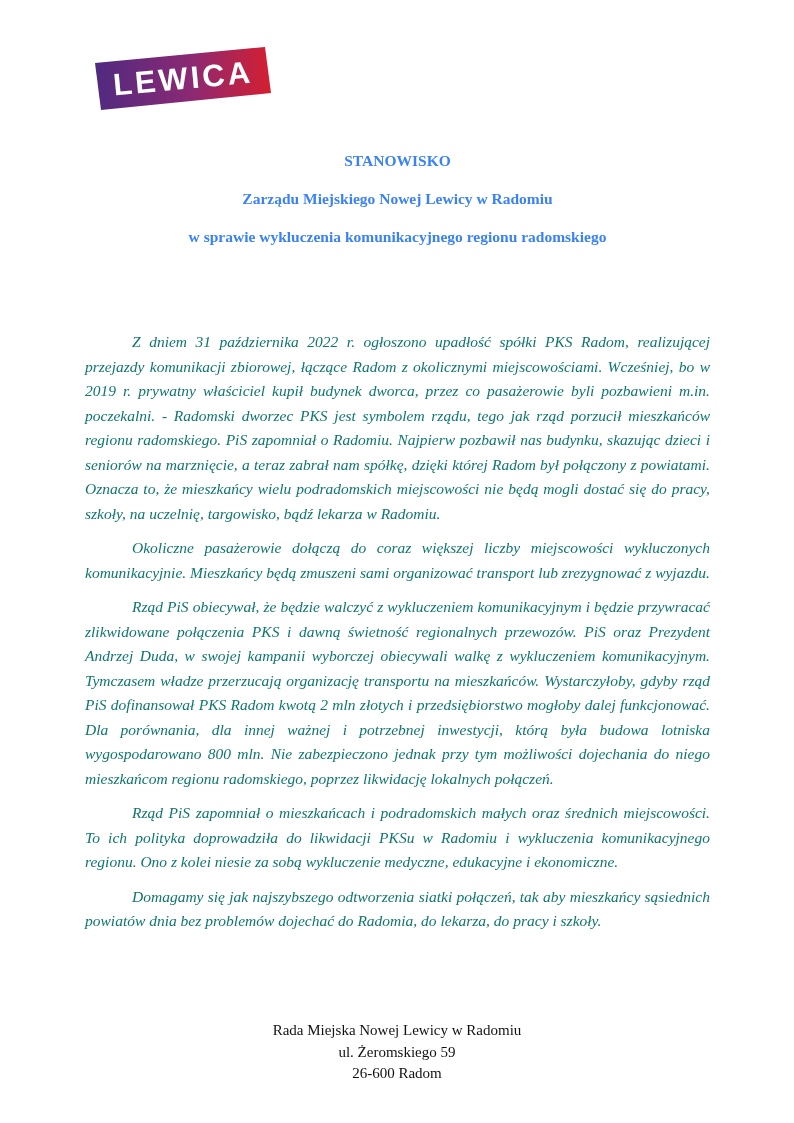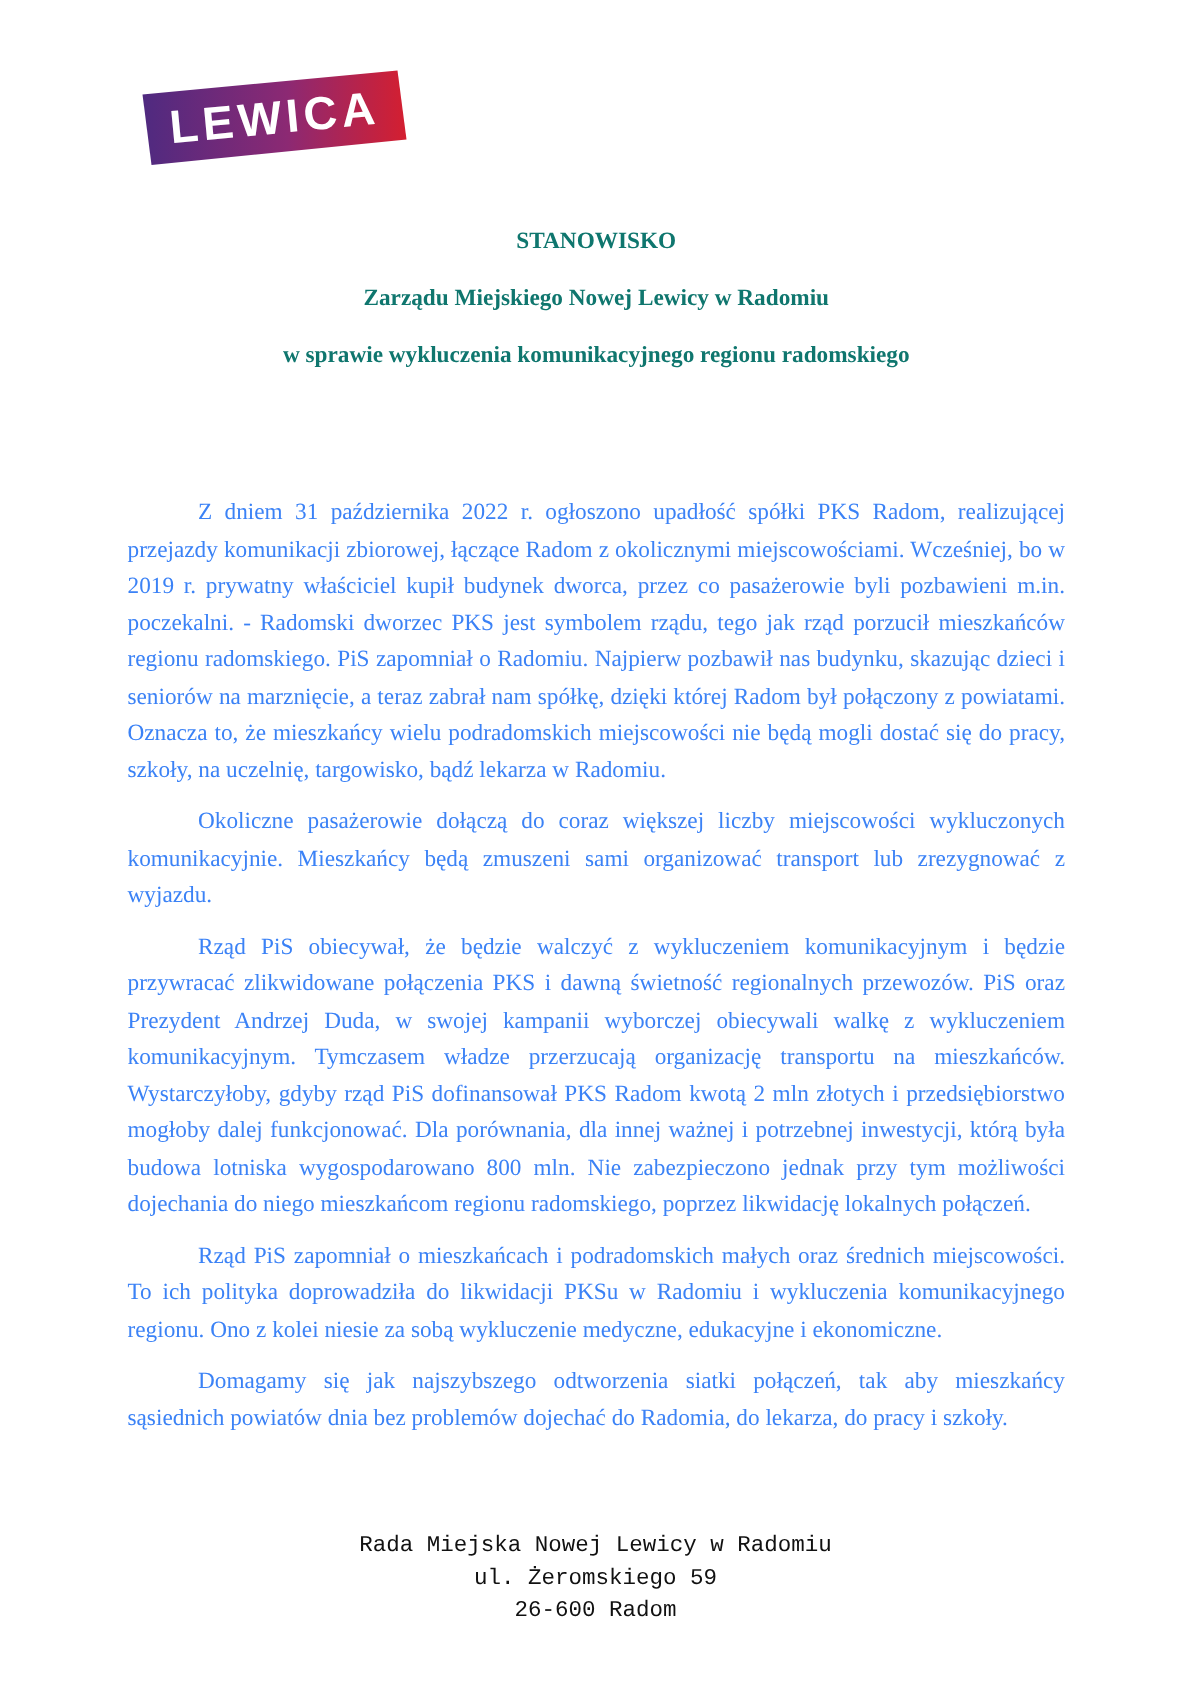--- a/index.html
+++ b/index.html
@@ -40,47 +40,48 @@
     top: 142px;
     left: 85px;
     width: 625px;
     text-align: center;
   }
   .heading-line {
     margin: 0;
     font-weight: bold;
     font-size: 15.5px;
     line-height: 38px;
-    color: #0f766e;
+    color: #3b82f6;
   }
 
   
   .body-text {
     position: absolute;
     top: 330px;
     left: 85px;
     width: 625px;
   }
   .body-text p {
     margin: 0 0 10px 0;
     font-size: 15.5px;
     line-height: 24.5px;
     text-align: justify;
     text-indent: 47px;
-    color: #3b82f6;
+    color: #0f766e;
+    font-style: italic;
   }
 
   
   .footer {
     position: absolute;
     top: 1020px;
     left: 0;
     width: 794px;
     text-align: center;
-    font-family: Liberation Mono, monospace;
+    font-family: Liberation Serif, serif;
     font-size: 15px;
     line-height: 21.5px;
     color: #111111;
   }
   .footer p { margin: 0; }
 </style>
 </head>
 <body>
 
 <div class="page">

